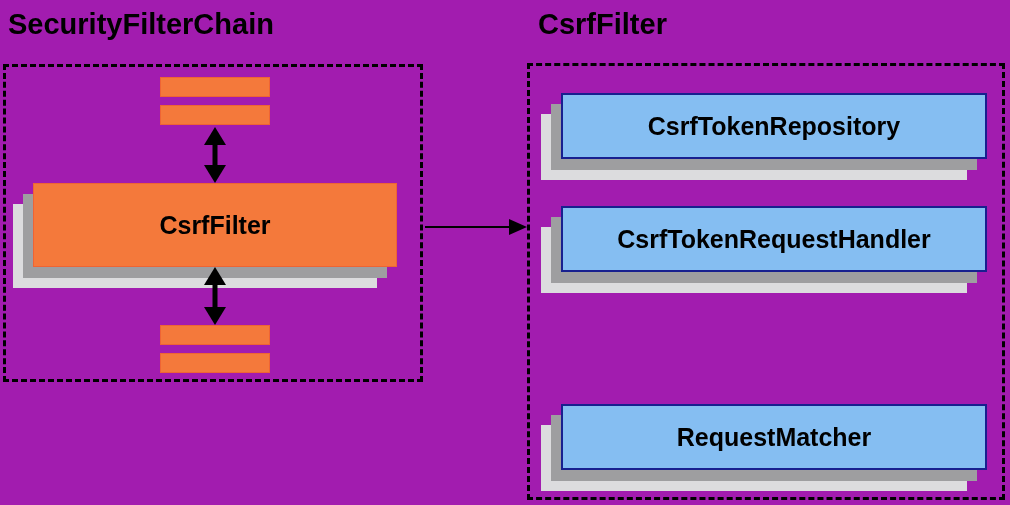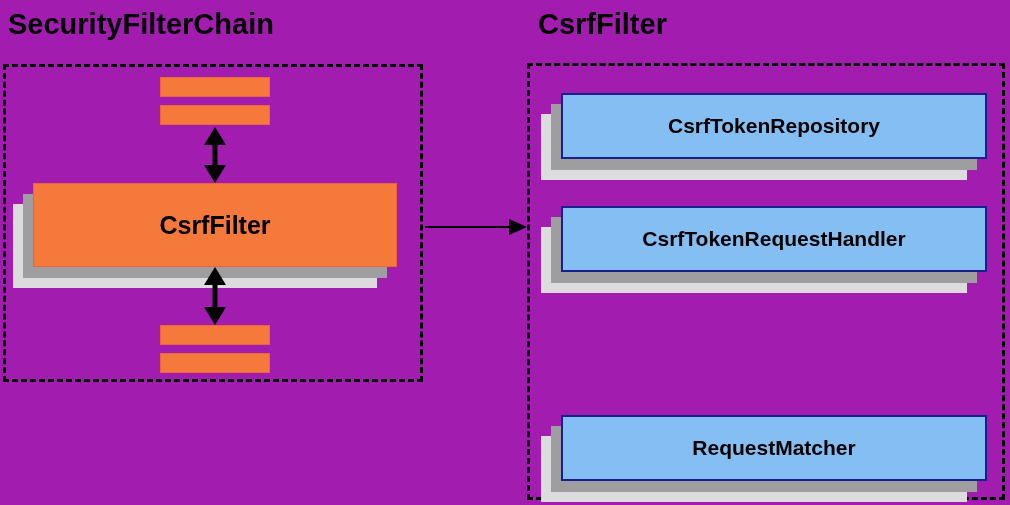--- a/index.html
+++ b/index.html
@@ -78,28 +78,28 @@
     background: var(--blue-fill, #85BEF2);
     border: 2px solid var(--blue-border, #18208F);
     box-sizing: border-box;
     box-shadow: -10px 11px 0 0 var(--shadow-dark, #9E9EA0),
                 -20px 21px 0 0 var(--shadow-light, #DCDCDE);
     display: flex;
     align-items: center;
     justify-content: center;
   }
   .component-box .label {
-    font-size: 21px;
+    font-size: 25px;
     font-weight: bold;
     color: #000000;
   }
   .component-1 { top: 93px; }
   .component-2 { top: 206px; }
   .component-3 { top: 293px; }
-  .component-4 { top: 415px; text-align: right; }
+  .component-4 { top: 404px; text-align: right; }
 
   .varrow { position: absolute; left: 200px; }
   .varrow-top    { top: 127px; }
   .varrow-bottom { top: 267px; }
   .harrow { position: absolute; left: 425px; top: 217px; }
 </style>
 </head>
 <body>
 
 <div class="canvas">

